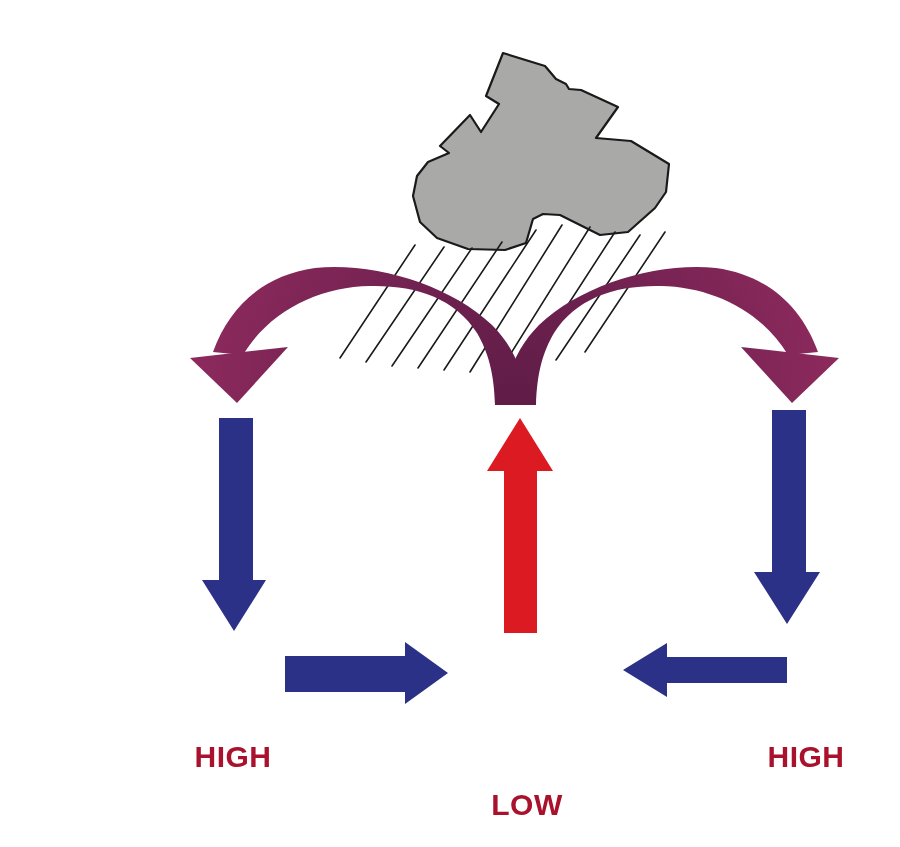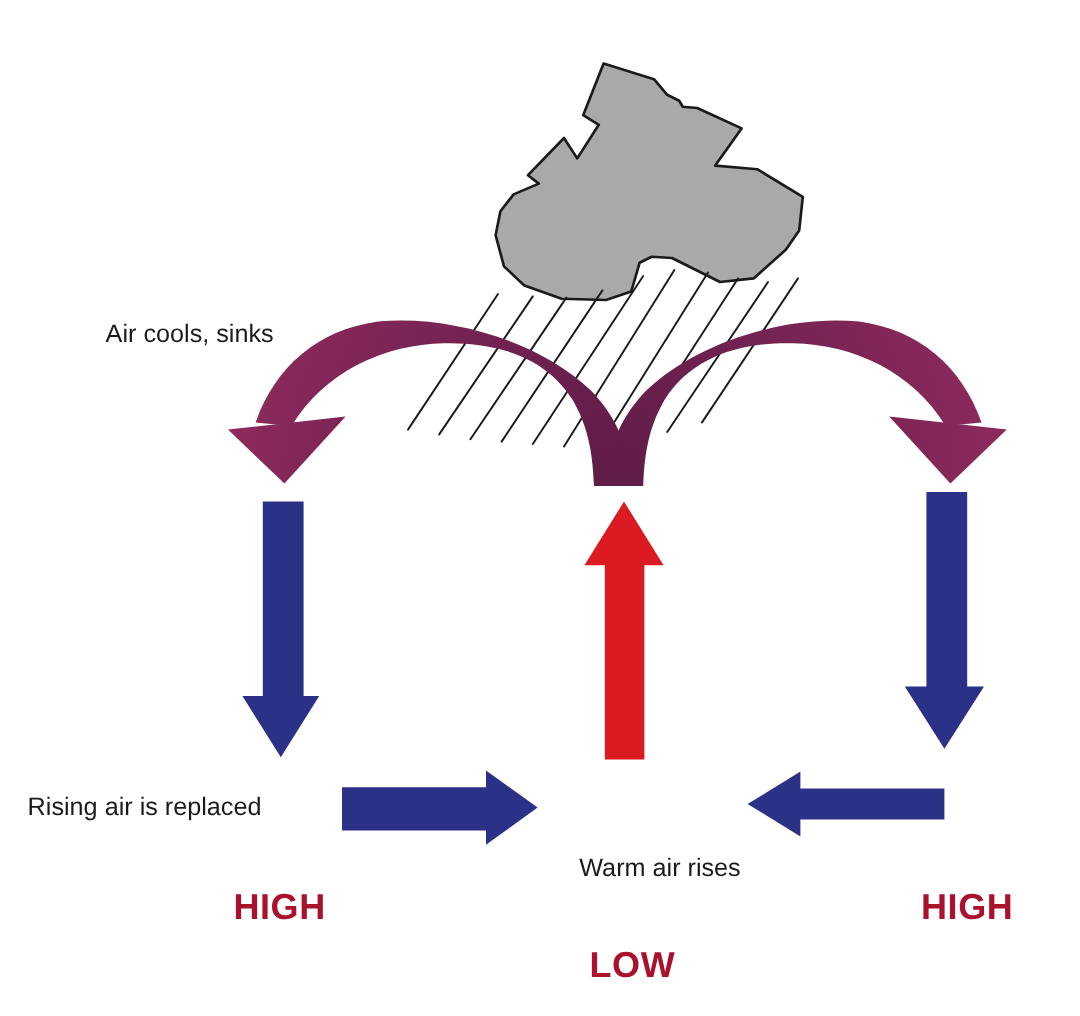--- a/index.html
+++ b/index.html
@@ -96,25 +96,22 @@
       <path d="M772 410 H806 V572 H820 L787 624 L754 572 H772 Z"></path>
       <path d="M285 656 H405 V642 L448 673 L405 704 V692 H285 Z"></path>
       <path d="M787 657 V683 H667 V697 L623 670 L667 643 V657 H787 Z"></path>
     </g>
 
     <g fill="#DB1A21">
       <path d="M520 418 L553 471 H537 V633 H504 V471 H487 Z"></path>
     </g>
   </svg>
 
-  <div class="lbl" style="left:88px; top:266px;">Air cools, sinks</div>
 
-  <div class="lbl" style="left:23px; top:660px;">Rising air is replaced</div>
 
-  <div class="lbl center-x" style="left:550px; top:711px;">Warm air rises</div>
 
   <div class="lbl-pressure center-x" style="left:233px; top:740px;">HIGH</div>
 
   <div class="lbl-pressure center-x" style="left:527px; top:759px;margin-top:29px;">LOW</div>
 
   <div class="lbl-pressure center-x" style="left:806px; top:740px;">HIGH</div>
 
 </div>
 
 </body></html>

